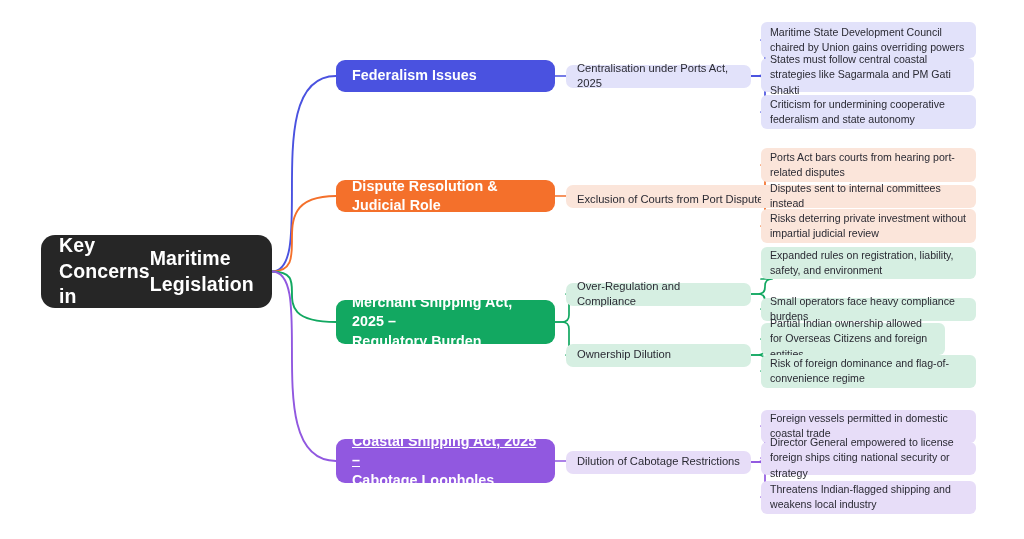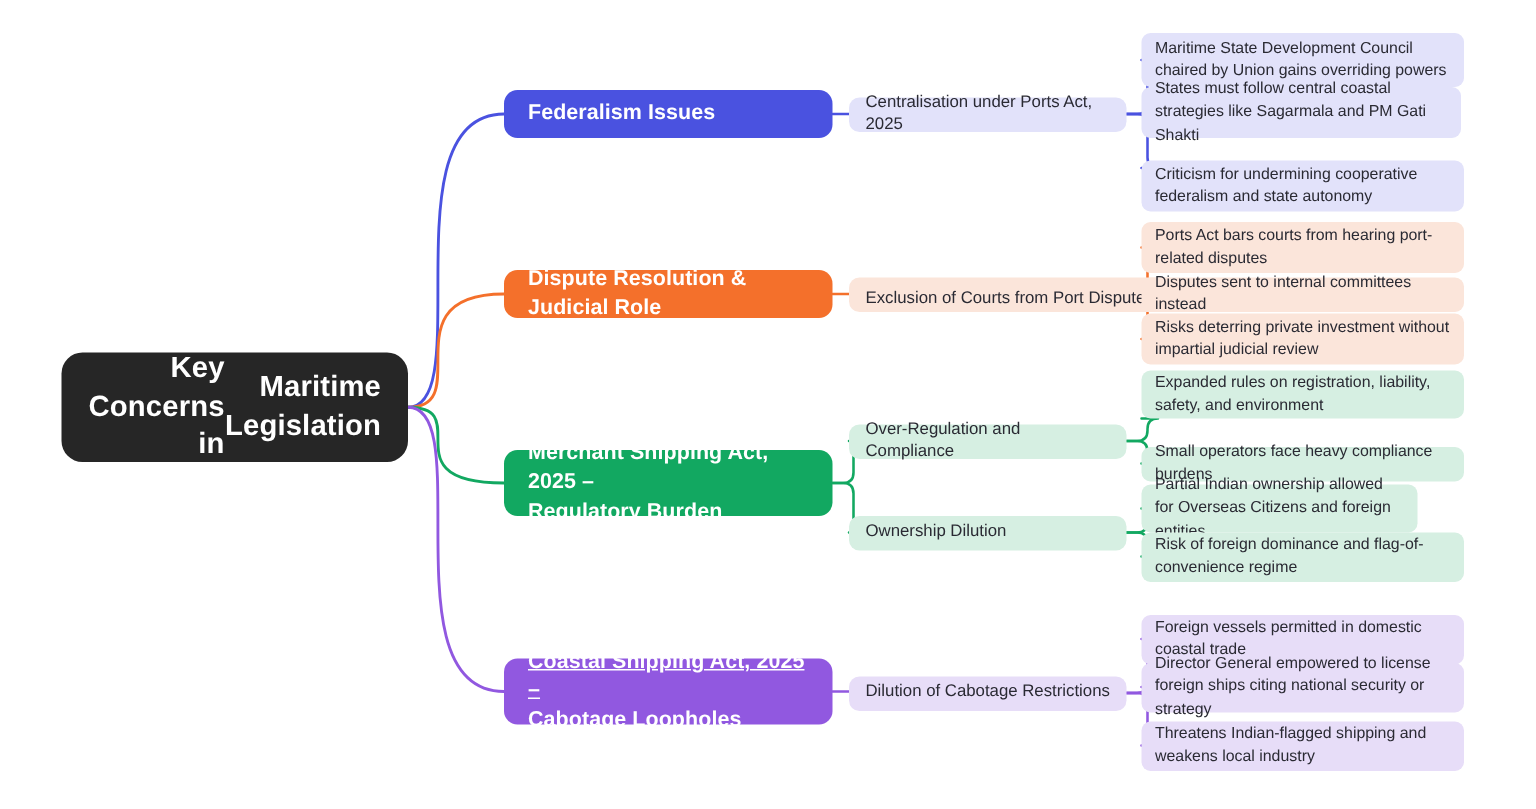--- a/index.html
+++ b/index.html
@@ -40,21 +40,21 @@
   
   .root {
     background: #262626;
     border-radius: 14px;
     color: #ffffff;
     font-size: 19.5px;
     font-weight: bold;
     line-height: 1.32;
     padding: 0 18px;
     justify-content: center;
-    text-align: right;
+    text-align: left;
     letter-spacing: 0.1px;
   }
 
   
   .lvl1 {
     border-radius: 9px;
     color: #ffffff;
     font-size: 14.3px;
     font-weight: bold;
     line-height: 1.34;
@@ -118,21 +118,21 @@
     </div>
     <div class="node lvl2" style="left: 566px; top: 64.5px; width: 185px; height: 23px; background: rgb(226, 226, 250);">
       <span>Centralisation under Ports Act, 2025</span>
     </div>
     <div class="node lvl3" style="left: 761px; top: 22px; width: 215px; height: 36px; background: rgb(226, 226, 250); align-items: center;">
       <span>Maritime State Development Council chaired by Union gains overriding powers</span>
     </div>
     <div class="node lvl3" style="left: 761px; top: 58px; width: 213px; height: 34px; background: rgb(226, 226, 250); align-items: center;">
       <span>States must follow central coastal strategies like Sagarmala and PM Gati Shakti</span>
     </div>
-    <div class="node lvl3" style="left: 761px; top: 95px; width: 215px; height: 34px; background: rgb(226, 226, 250); align-items: center; margin-top: 12px;">
+    <div class="node lvl3" style="left: 761px; top: 95px; width: 215px; height: 34px; background: rgb(226, 226, 250); align-items: center;">
       <span>Criticism for undermining cooperative federalism and state autonomy</span>
     </div>
     <div class="node lvl1" style="left: 336px; top: 180px; width: 219px; height: 32px; background: rgb(244, 112, 43); color: rgb(255, 255, 255);">
       <span>Dispute Resolution &amp; Judicial Role</span>
     </div>
     <div class="node lvl2" style="left: 566px; top: 184.5px; width: 220px; height: 23px; background: rgb(251, 229, 218); align-items: flex-end;">
       <span>Exclusion of Courts from Port Disputes</span>
     </div>
     <div class="node lvl3" style="left: 761px; top: 148px; width: 215px; height: 34px; background: rgb(251, 229, 218); align-items: center;">
       <span>Ports Act bars courts from hearing port-related disputes</span>

